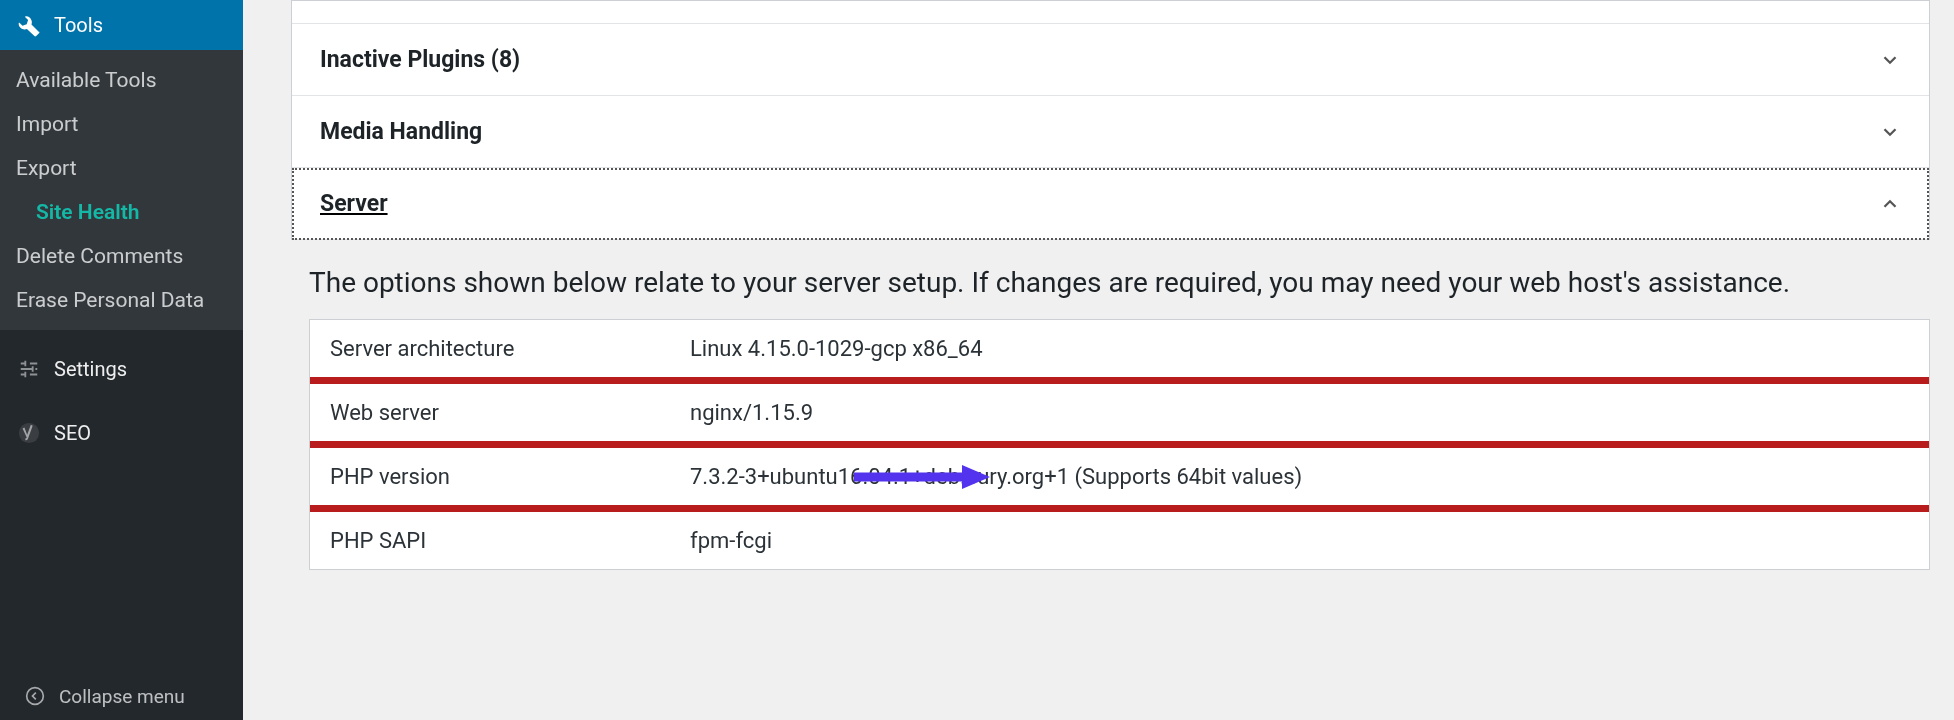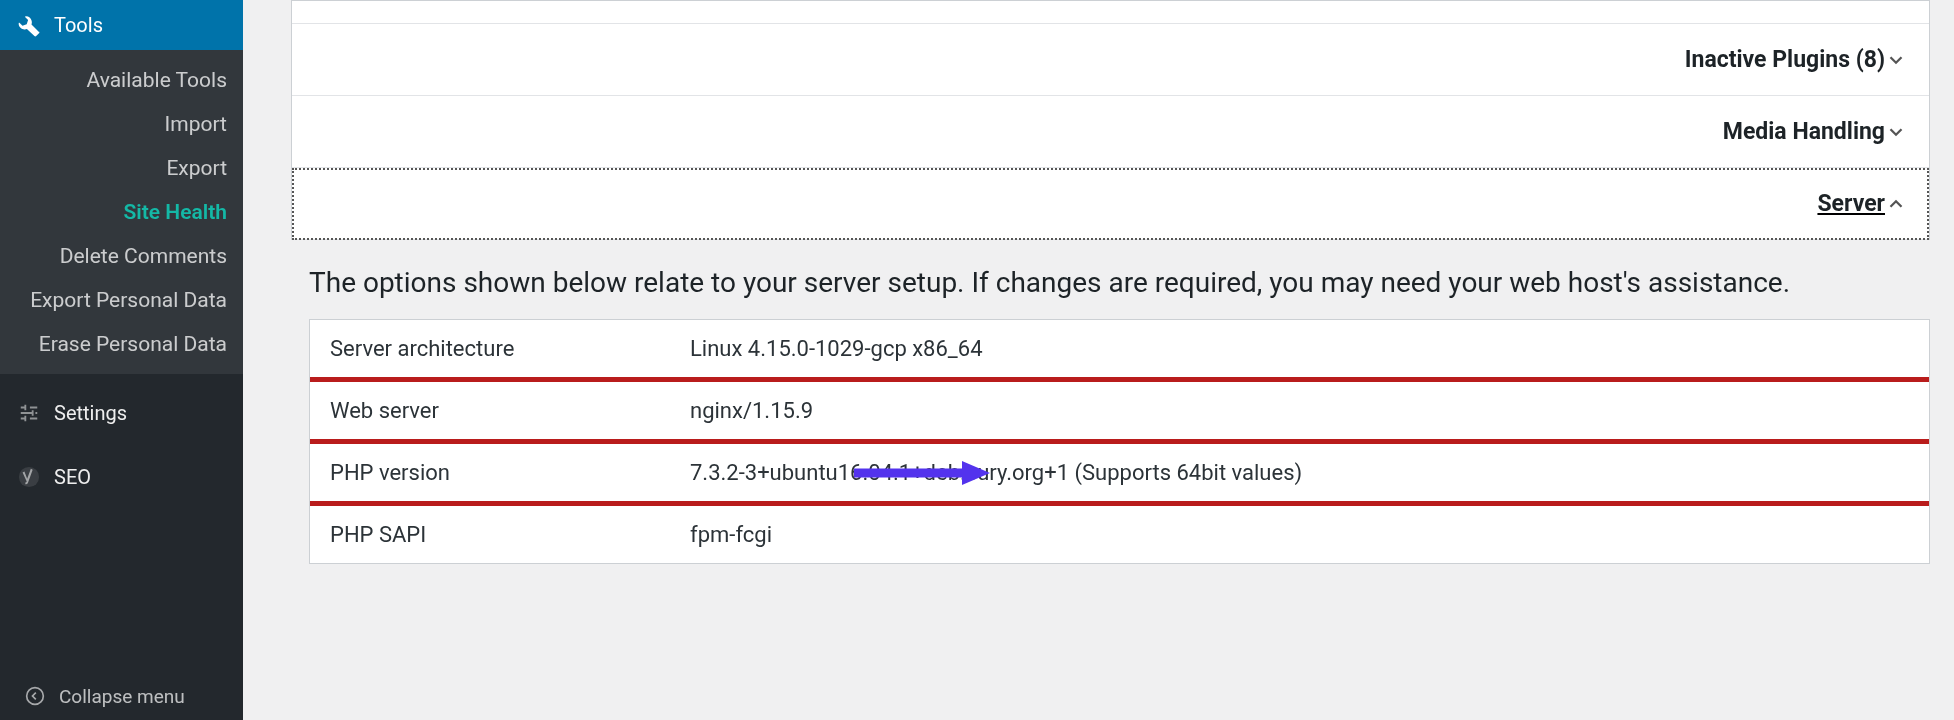--- a/index.html
+++ b/index.html
@@ -1,38 +1,38 @@
 <!DOCTYPE html>
 <html><head>
   <meta charset="utf-8">
   <style>
     * { margin:0; padding:0; box-sizing:border-box; font-family:-apple-system,BlinkMacSystemFont,"Segoe UI",Roboto,sans-serif; }
     body { display:flex; width:1954px; height:720px; overflow:hidden; background:#f0f0f1; }
-    .sidebar { width:243px; background:#23282d; color:#eee; flex-shrink:0; display:flex; flex-direction:column; font-size:20px;text-align:right; }
+    .sidebar { width:243px; background:#23282d; color:#eee; flex-shrink:0; display:flex; flex-direction:column; font-size:20px; }
     .menu-item { display:flex; align-items:center; padding:12px 16px; cursor:pointer; color:#eee; position:relative; }
     .menu-item .icon { width:26px; height:26px; margin-right:12px; display:flex; align-items:center; justify-content:center; opacity:.7; }
     .menu-item.active { background:#0073aa; color:#fff; }
     .menu-item.active .icon { opacity:1; }
     .menu-item.active::after { content:""; position:absolute; right:-12px; top:50%; transform:translateY(-50%); border:12px solid transparent; border-right-color:#f0f0f1; }
     .submenu { background:#32373c; padding:8px 0; }
     .submenu-item { padding:10px 16px; font-size:21px; color:rgba(255,255,255,.75); cursor:pointer; }
     .submenu-item.current { color:#14b8a6; font-weight:600;margin-left:20px; }
     .menu-spacer { height:14px; }
     .collapse { margin-top:auto; display:flex; align-items:center; padding:12px 23px; color:rgba(255,255,255,.7); font-size:19px; cursor:pointer; }
     .collapse .icon { width:24px; height:24px; margin-right:12px; display:flex; align-items:center; justify-content:center; }
     .main { flex:1; padding:0 24px 0 48px; overflow:hidden; position:relative; }
     .panel { background:#fff; border:1px solid #ccd0d4; border-bottom:none; }
-    .panel-head { display:flex; align-items:center; justify-content:flex-end; padding:22px 22px; border-bottom:1px solid #e2e4e7; cursor:pointer; }
+    .panel-head { display:flex; align-items:center; justify-content:space-between; padding:22px 28px; border-bottom:1px solid #e2e4e7; cursor:pointer; }
     .panel-head .title { font-size:23px; font-weight:700; color:#1d2327; }
     .panel-head.truncated { padding-top:0; height:14px; align-items:flex-end; overflow:hidden; }
     .panel-head.focused { outline:2px dotted #555; outline-offset:-2px;text-decoration:underline; }
     .chev { width:22px; height:22px; color:#555; display:flex; }
     .desc { padding:26px 10px 20px 18px; font-size:28px; color:#1d2327; background:#f0f0f1; }
     .info-table { margin:0 0 0 18px; border:1px solid #ccd0d4; background:#fff; }
-    .info-row { display:flex; padding:16px 20px; border-bottom:5px solid #b91c1c; font-size:22px; color:#2c3338; position:relative; }
+    .info-row { display:flex; padding:16px 20px; border-bottom:7px solid #b91c1c; font-size:22px; color:#2c3338; position:relative; }
     .info-row:last-child { border-bottom:none; }
     .info-label { width:360px; flex-shrink:0; }
     .info-value { flex:1; }
     .arrow { position:absolute; left:544px; top:50%; transform:translateY(-50%); }
     svg { display:block; }
   </style>
 </head>
 <body>
 
 <div class="sidebar">
@@ -43,21 +43,20 @@
         </svg>
     </span>
     <span>Tools</span>
   </div>
   <div class="submenu">
     <div class="submenu-item">Available Tools</div>
     <div class="submenu-item">Import</div>
     <div class="submenu-item">Export</div>
     <div class="submenu-item current">Site Health</div>
     <div class="submenu-item">Delete Comments</div>
-    <div class="submenu-item">Export Personal Data</div>
     <div class="submenu-item">Erase Personal Data</div>
   </div>
   <div class="menu-spacer"></div>
   <div class="menu-item">
     <span class="icon">
       <svg viewBox="0 0 24 24" width="22" height="22" fill="rgba(255,255,255,.7)">
           <path d="M3 5h4V3h2v6H7V7H3V5zm10 0h8v2h-8V5zM3 13h8v-2H3v2zm12-4h2v6h-2v-2h-4v-2h4V9zm6 2v2h-2v-2h2zM3 19h4v2h2v-6H7v2H3v2zm10 0h8v-2h-8v2z"></path>
         </svg>
     </span>
     <span>Settings</span>

